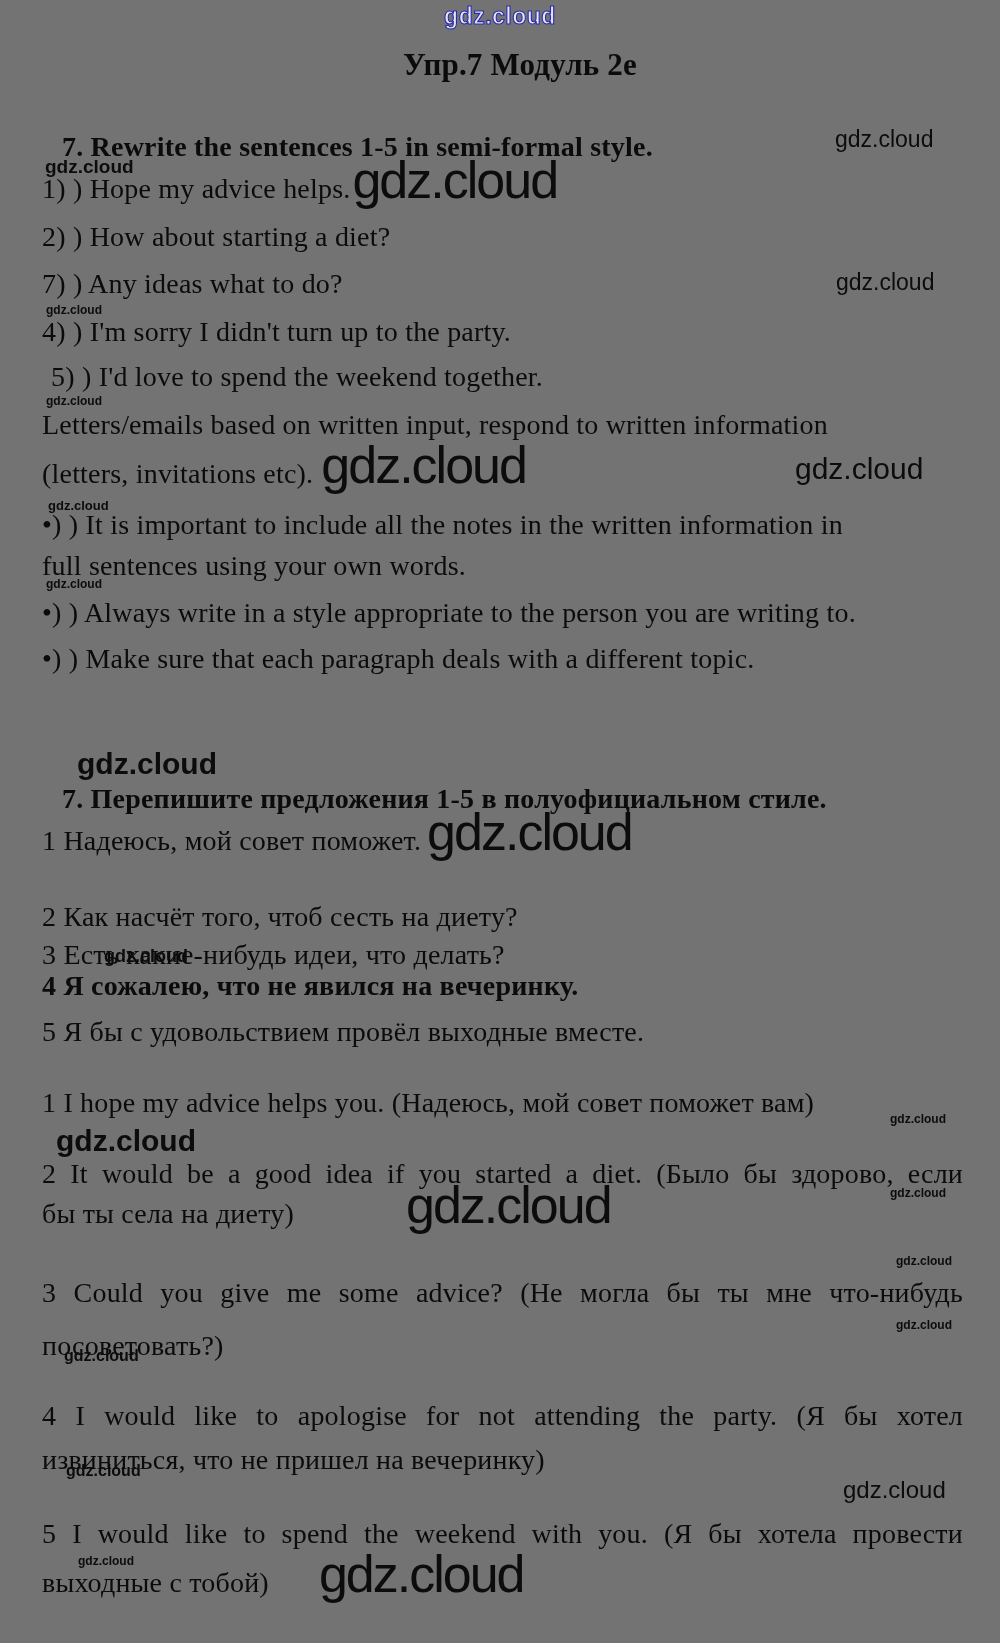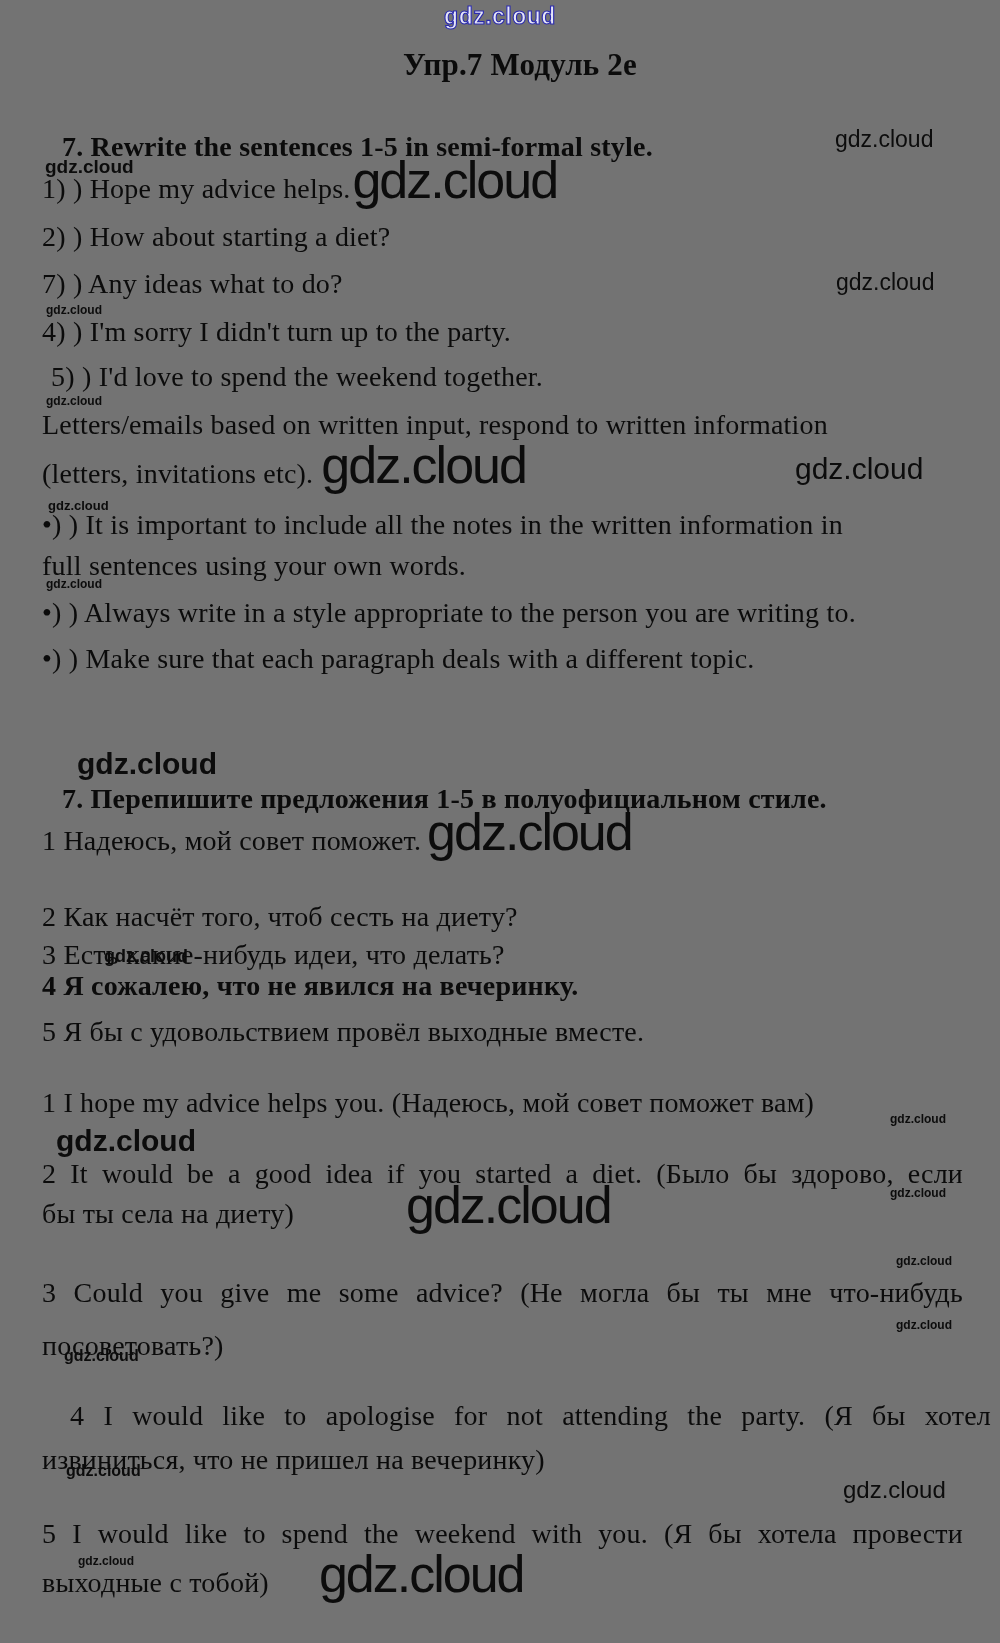--- a/index.html
+++ b/index.html
@@ -93,21 +93,21 @@
   <div class="abs line just" style="left:42px;top:1157px;">2 It would be a good idea if you started a diet. (Было бы здорово, если</div>
   <div class="abs wm wm-tiny" style="left:890px;top:1186px;">gdz.cloud</div>
   <div class="abs line" style="left:42px;top:1197px;"><span>бы ты села на диету)</span><span class="wm-giant" style="margin-left:112px;">gdz.cloud</span></div>
   <div class="abs wm wm-tiny" style="left:896px;top:1254px;">gdz.cloud</div>
 
   <div class="abs line just" style="left:42px;top:1276px;">3 Could you give me some advice? (Не могла бы ты мне что-нибудь</div>
   <div class="abs wm wm-tiny" style="left:896px;top:1318px;">gdz.cloud</div>
   <div class="abs line" style="left:42px;top:1329px;">посоветовать?)</div>
   <div class="abs wm wm-smallbold" style="left:64px;top:1347px;font-size:16px;">gdz.cloud</div>
 
-  <div class="abs line just" style="left:42px;top:1399px;margin-left:28px;">4 I would like to apologise for not attending the party. (Я бы хотел</div>
+  <div class="abs line just" style="left:42px;top:1399px;">4 I would like to apologise for not attending the party. (Я бы хотел</div>
   <div class="abs line" style="left:42px;top:1443px;">извиниться, что не пришел на вечеринку)</div>
   <div class="abs wm wm-smallbold" style="left:66px;top:1462px;font-size:16px;">gdz.cloud</div>
   <div class="abs wm wm-med" style="left:843px;top:1476px;font-size:24px;">gdz.cloud</div>
 
   <div class="abs line just" style="left:42px;top:1517px;">5 I would like to spend the weekend with you. (Я бы хотела провести</div>
   <div class="abs wm wm-tiny" style="left:78px;top:1554px;">gdz.cloud</div>
   <div class="abs line" style="left:42px;top:1566px;"><span>выходные с тобой)</span><span class="wm-giant" style="margin-left:50px;">gdz.cloud</span></div>
 
 </div>
 

